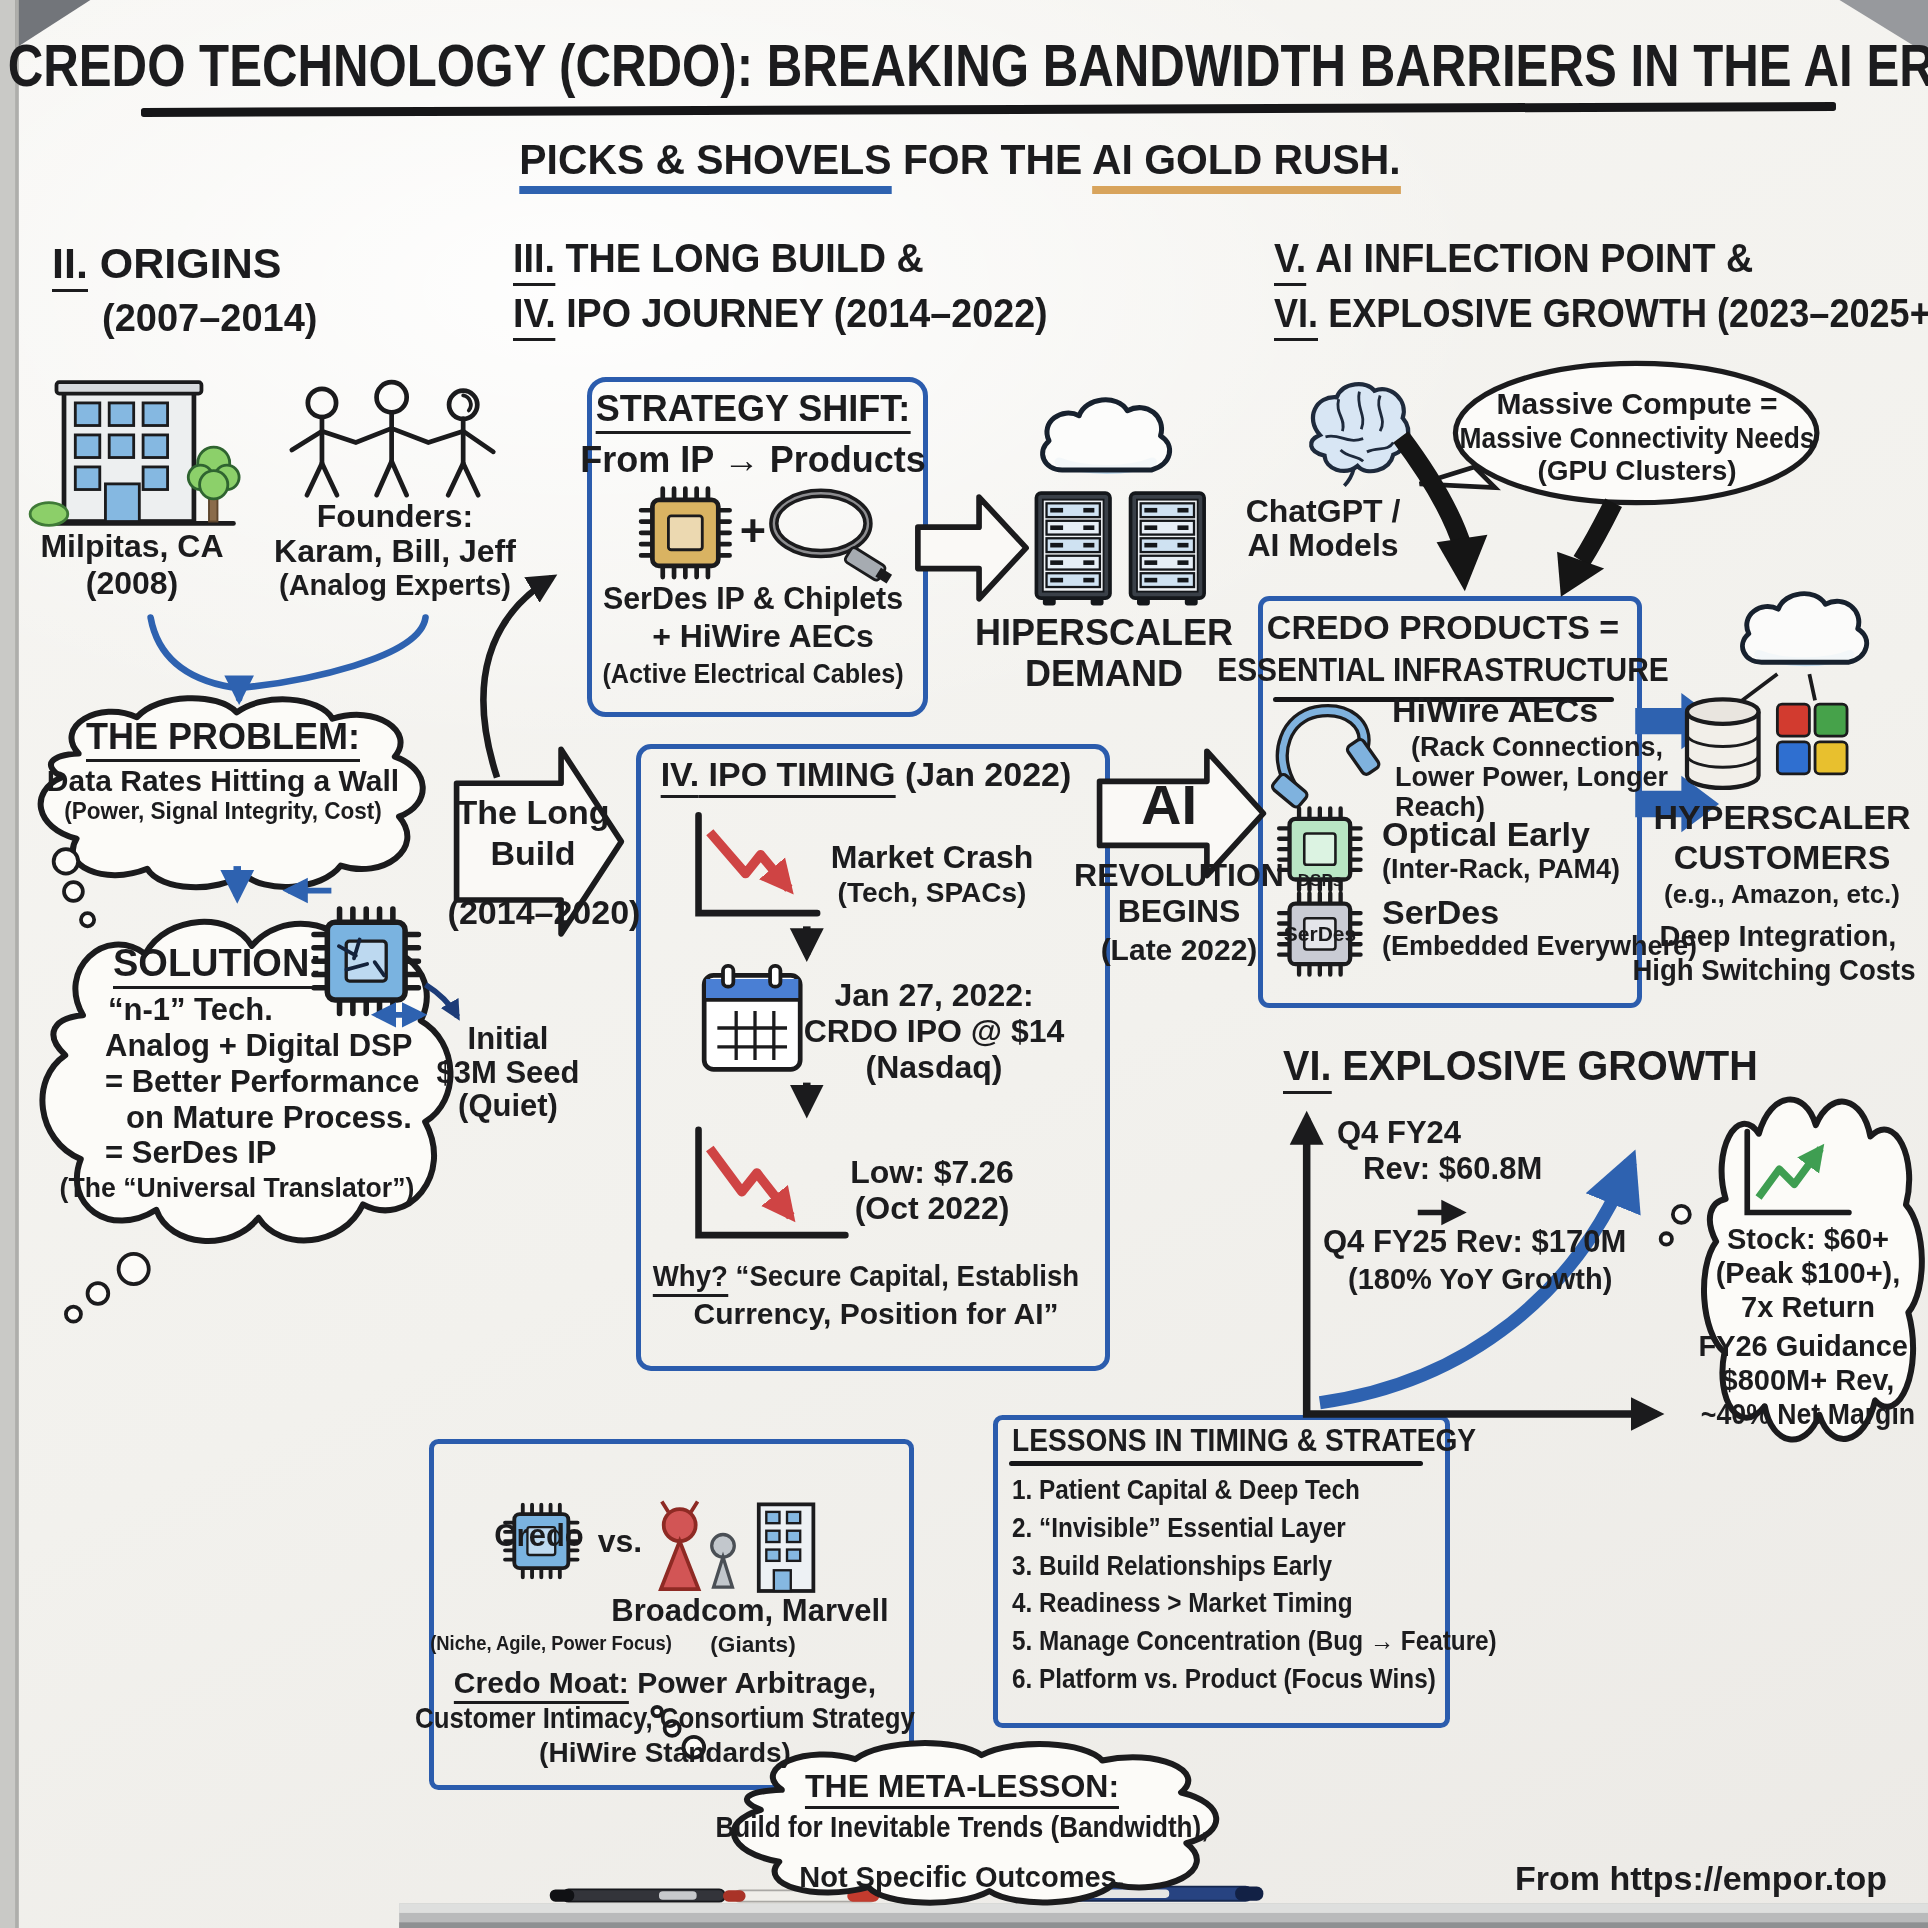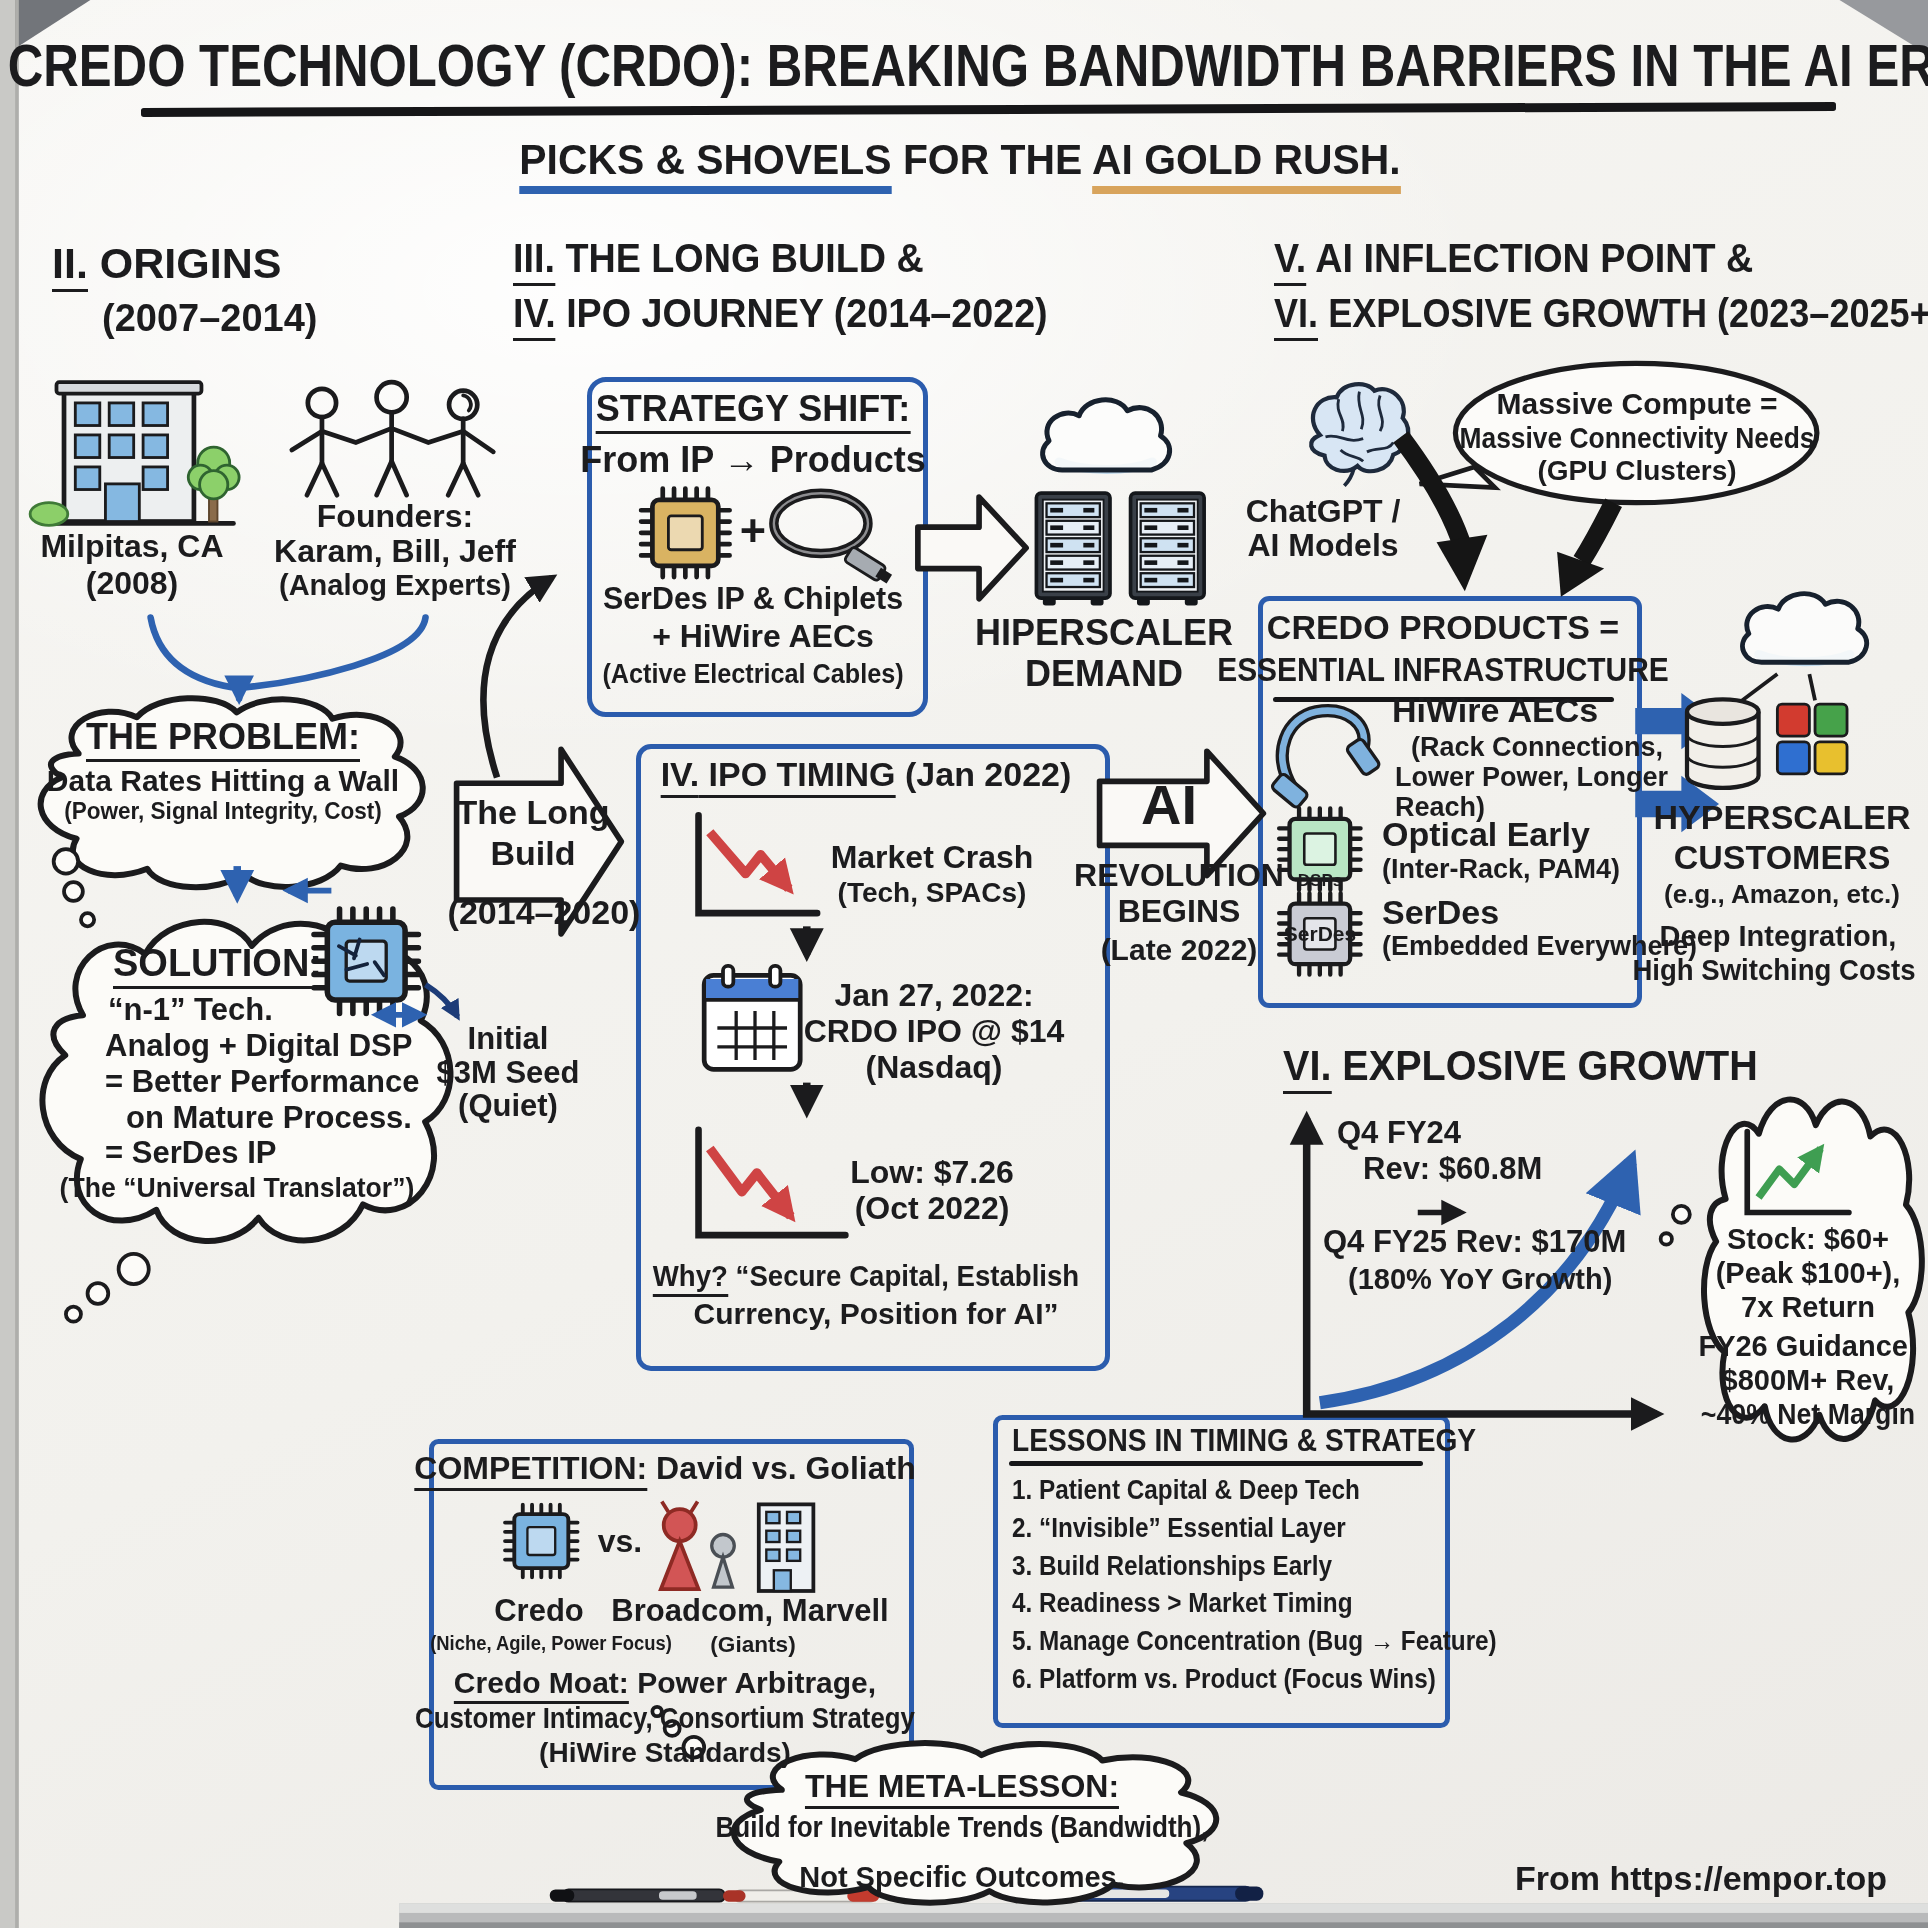--- a/index.html
+++ b/index.html
@@ -394,23 +394,22 @@
 <div class="t" style="left:1363px;top:1153px;font-size:31px;">Rev: $60.8M</div>
 <div class="t" style="left:1323px;top:1226px;font-size:31px;">Q4 FY25 Rev: $170M</div>
 <div class="t" style="left:1348px;top:1264px;font-size:29px;">(180% YoY Growth)</div>
 <div class="t c" style="left:1808px;top:1224px;font-size:29px;">Stock: $60+</div>
 <div class="t c" style="left:1808px;top:1258px;font-size:29px;">(Peak $100+),</div>
 <div class="t c" style="left:1808px;top:1292px;font-size:29px;">7x Return</div>
 <div class="t c" style="left:1808px;top:1331px;font-size:29px;">FY26 Guidance:</div>
 <div class="t c" style="left:1808px;top:1365px;font-size:29px;">$800M+ Rev,</div>
 <div class="t c" style="left:1808px;top:1399px;font-size:29px;transform:translateX(-50%) scaleX(.92);">~40% Net Margin</div>
 
-<div class="t c" style="left:665px;top:1452px;font-size:32px;"><span class="u">COMPETITION:</span><span> David vs. Goliath</span></div>
 <div class="t c" style="left:620px;top:1525px;font-size:32px;">vs.</div>
-<div class="t c" style="left:539px;top:1595px;font-size:31px;">Credo</div>
+<div class="t c" style="left:539px;top:1520px;font-size:31px;">Credo</div>
 <div class="t c" style="left:750px;top:1595px;font-size:31px;">Broadcom, Marvell</div>
 <div class="t c" style="left:551px;top:1633px;font-size:20px;transform:translateX(-50%) scaleX(.92);">(Niche, Agile, Power Focus)</div>
 <div class="t c" style="left:753px;top:1633px;font-size:22.6px;">(Giants)</div>
 <div class="t c" style="left:665px;top:1667px;font-size:30px;"><span class="u">Credo Moat:</span><span> Power Arbitrage,</span></div>
 <div class="t c" style="left:665px;top:1702px;font-size:30px;transform:translateX(-50%) scaleX(.86);">Customer Intimacy, Consortium Strategy</div>
 <div class="t c" style="left:665px;top:1738px;font-size:28px;">(HiWire Standards)</div>
 <div class="t" style="left:1012px;top:1424px;font-size:32px;transform:scaleX(.88);transform-origin:0 50%;">LESSONS IN TIMING &amp; STRATEGY</div>
 <div class="t" style="left:1012px;top:1476px;font-size:27px;transform:scaleX(.9);transform-origin:0 50%;">1. Patient Capital &amp; Deep Tech</div>
 <div class="t" style="left:1012px;top:1514px;font-size:27px;transform:scaleX(.9);transform-origin:0 50%;">2. “Invisible” Essential Layer</div>
 <div class="t" style="left:1012px;top:1552px;font-size:27px;transform:scaleX(.9);transform-origin:0 50%;">3. Build Relationships Early</div>

